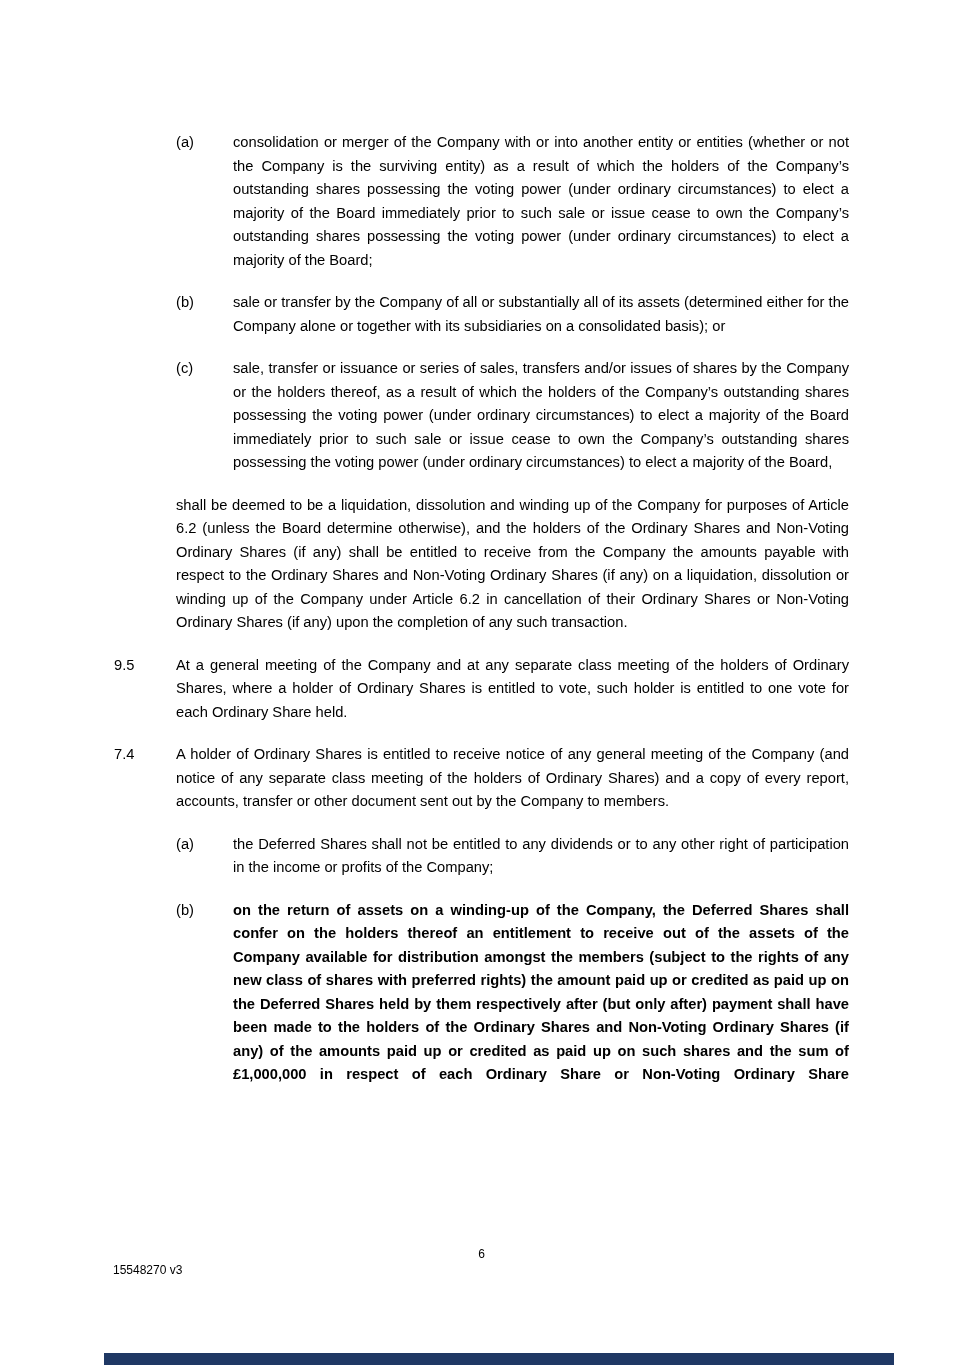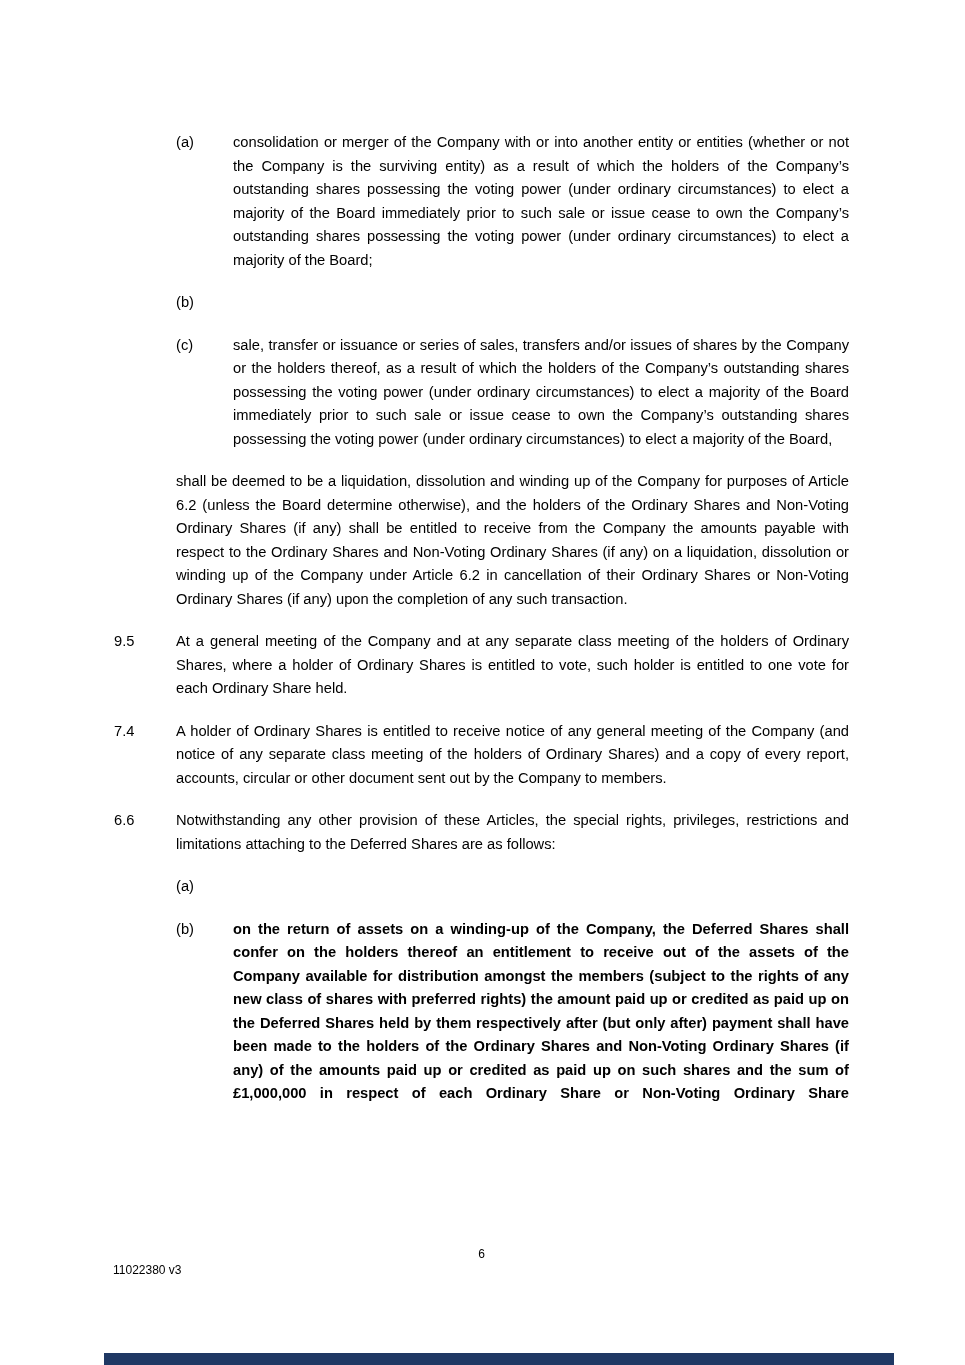--- a/index.html
+++ b/index.html
@@ -59,56 +59,54 @@
 
   <div class="content" style="color: rgb(0, 0, 0);">
 
     <div class="block sub">
       <span class="label">(a)</span>
       <span class="text">consolidation or merger of the Company with or into another entity or entities (whether or not the Company is the surviving entity) as a result of which the holders of the Company’s outstanding shares possessing the voting power (under ordinary circumstances) to elect a majority of the Board immediately prior to such sale or issue cease to own the Company’s outstanding shares possessing the voting power (under ordinary circumstances) to elect a majority of the Board;</span>
     </div>
 
     <div class="block sub">
       <span class="label">(b)</span>
+      <span class="text">sale or transfer by the Company of all or substantially all of its assets (determined either for the Company alone or together with its subsidiaries on a consolidated basis); or</span>
     </div>
 
     <div class="block sub">
       <span class="label">(c)</span>
       <span class="text">sale, transfer or issuance or series of sales, transfers and/or issues of shares by the Company or the holders thereof, as a result of which the holders of the Company’s outstanding shares possessing the voting power (under ordinary circumstances) to elect a majority of the Board immediately prior to such sale or issue cease to own the Company’s outstanding shares possessing the voting power (under ordinary circumstances) to elect a majority of the Board,</span>
     </div>
 
     <div class="block hang">
       <span class="text">shall be deemed to be a liquidation, dissolution and winding up of the Company for purposes of Article 6.2 (unless the Board determine otherwise), and the holders of the Ordinary Shares and Non-Voting Ordinary Shares (if any) shall be entitled to receive from the Company the amounts payable with respect to the Ordinary Shares and Non-Voting Ordinary Shares (if any) on a liquidation, dissolution or winding up of the Company under Article 6.2 in cancellation of their Ordinary Shares or Non-Voting Ordinary Shares (if any) upon the completion of any such transaction.</span>
     </div>
 
     <div class="block num">
       <span class="label">9.5</span>
       <span class="text">At a general meeting of the Company and at any separate class meeting of the holders of Ordinary Shares, where a holder of Ordinary Shares is entitled to vote, such holder is entitled to one vote for each Ordinary Share held.</span>
     </div>
 
     <div class="block num">
       <span class="label">7.4</span>
-      <span class="text">A holder of Ordinary Shares is entitled to receive notice of any general meeting of the Company (and notice of any separate class meeting of the holders of Ordinary Shares) and a copy of every report, accounts, circular or other document sent out by the Company to members.</span>
+      <span class="text">A holder of Ordinary Shares is entitled to receive notice of any general meeting of the Company (and notice of any separate class meeting of the holders of Ordinary Shares) and a copy of every report, accounts, transfer or other document sent out by the Company to members.</span>
     </div>
 
-    <div class="block num">
-      <span class="label">6.6</span>
-      <span class="text">Notwithstanding any other provision of these Articles, the special rights, privileges, restrictions and limitations attaching to the Deferred Shares are as follows:</span>
-    </div>
 
     <div class="block sub">
       <span class="label">(a)</span>
+      <span class="text">the Deferred Shares shall not be entitled to any dividends or to any other right of participation in the income or profits of the Company;</span>
     </div>
 
     <div class="block sub cutoff">
       <span class="label">(b)</span>
       <span class="text">on the return of assets on a winding-up of the Company, the Deferred Shares shall confer on the holders thereof an entitlement to receive out of the assets of the Company available for distribution amongst the members (subject to the rights of any new class of shares with preferred rights) the amount paid up or credited as paid up on the Deferred Shares held by them respectively after (but only after) payment shall have been made to the holders of the Ordinary Shares and Non-Voting Ordinary Shares (if any) of the amounts paid up or credited as paid up on such shares and the sum of £1,000,000 in respect of each Ordinary Share or Non-Voting Ordinary Share</span>
     </div>
 
   </div>
 
   <div class="footer-page-number">6</div>
 
-  <div class="doc-reference">11022380 v3</div>
+  <div class="doc-reference">15548270 v3</div>
 
   <div class="bottom-bar" style="background: rgb(31, 56, 100);"></div>
 
 </div>
 
 </body></html>

